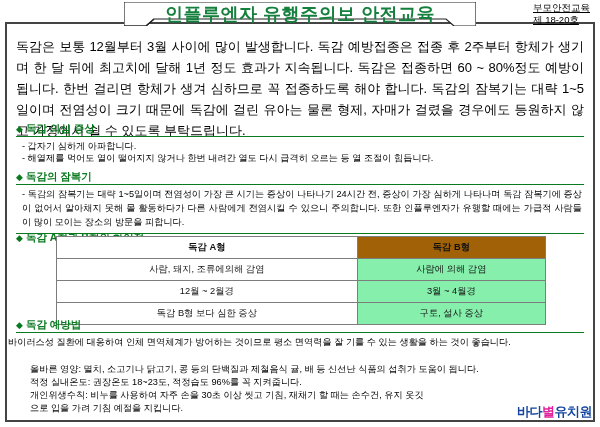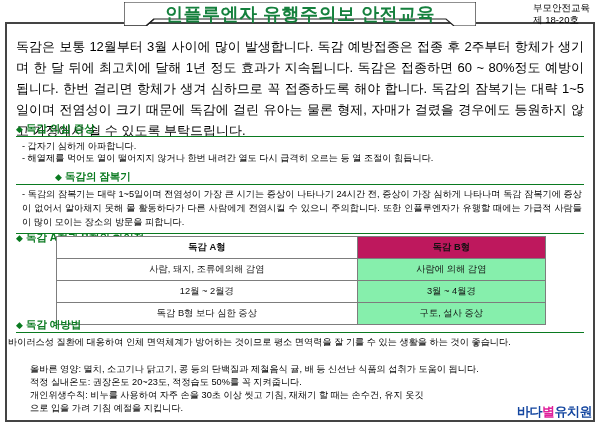--- a/index.html
+++ b/index.html
@@ -21,20 +21,21 @@
     border:2px solid #444;
     box-sizing:border-box;
   }
   
   .header-right{
     position:absolute;right:10px;top:2px;
     text-align:left;
     font-size:9.5px;
     line-height:1.25;
     color:#000;
+    text-decoration:underline;
   }
   .banner{
     position:absolute;left:124px;top:2px;
     width:352px;height:24px;
   }
   .banner svg{display:block;}
   .banner-text{
     position:absolute;left:0;top:0;width:352px;height:24px;
     display:flex;align-items:center;justify-content:center;
     color:#15803d;
@@ -85,21 +86,21 @@
     text-align:center;
     padding:3px 2px;
     height:15px;
     font-weight:normal;
   }
   table.flu th{
     font-weight:bold;
     background:#ffffff;
   }
   table.flu th.b-col{
-    background:#be185d;
+    background:#a16207;
   }
   table.flu td.b-col{
     background:#86efac;
   }
   
   .prev-item{
     position:absolute;
     font-size:9.2px;
     line-height:1.45;
     color:#000;
@@ -135,21 +136,21 @@
 
   <div class="intro">독감은 보통 12월부터 3월 사이에 많이 발생합니다. 독감 예방접종은 접종 후 2주부터 항체가 생기며 한 달 뒤에 최고치에 달해 1년 정도 효과가 지속됩니다. 독감은 접종하면 60 ~ 80%정도 예방이 됩니다. 한번 걸리면 항체가 생겨 심하므로 꼭 접종하도록 해야 합니다. 독감의 잠복기는 대략 1~5일이며 전염성이 크기 때문에 독감에 걸린 유아는 물론 형제, 자매가 걸렸을 경우에도 등원하지 않고 가정에서 쉴 수 있도록 부탁드립니다.</div>
 
   <div class="sec-title" style="left:16px;top:122px;">
     <span class="dia">◆</span><span>독감 의심 증상</span>
   </div>
   <div class="hr-green" style="left:16px;top:136px;width:568px;"></div>
   <div class="body-text" style="left:22px;top:140px;width:560px;">- 갑자기 심하게 아파합니다.</div>
   <div class="body-text" style="left:22px;top:152px;width:560px;">- 해열제를 먹어도 열이 떨어지지 않거나 한번 내려간 열도 다시 급격히 오르는 등 열 조절이 힘듭니다.</div>
 
-  <div class="sec-title" style="left:16px;top:170px;margin-left:39px;">
+  <div class="sec-title" style="left:16px;top:170px;">
     <span class="dia">◆</span><span>독감의 잠복기</span>
   </div>
   <div class="hr-green" style="left:16px;top:184px;width:568px;"></div>
   <div class="body-text" style="left:22px;top:188px;width:560px;">- 독감의 잠복기는 대략 1~5일이며 전염성이 가장 큰 시기는 증상이 나타나기 24시간 전, 증상이 가장 심하게 나타나며 독감 잠복기에 증상이 없어서 알아채지 못해 몰 활동하다가 다른 사람에게 전염시킬 수 있으니 주의합니다. 또한 인플루엔자가 유행할 때에는 가급적 사람들이 많이 모이는 장소의 방문을 피합니다.</div>
 
   <div class="sec-title" style="left:16px;top:219px;margin-top:12px;">
     <span class="dia">◆</span><span>독감 A형과 B형의 차이점</span>
   </div>
   <div class="hr-green" style="left:16px;top:233px;width:568px;"></div>
 
@@ -179,21 +180,21 @@
   </div>
   <div class="hr-green" style="left:16px;top:332px;width:568px;"></div>
   <div class="body-text" style="left:8px;top:336px;width:560px;">바이러스성 질환에 대응하여 인체 면역체계가 방어하는 것이므로 평소 면역력을 잘 기를 수 있는 생활을 하는 것이 좋습니다.</div>
 
   <div class="prev-item" style="left:30px;top:363px;width:552px;">
     <span>올바른 영양:</span>
     <span>멸치, 소고기나 닭고기, 콩 등의 단백질과 제철음식 귤, 배 등 신선난 식품의 섭취가 도움이 됩니다.</span>
   </div>
   <div class="prev-item" style="left:30px;top:376px;width:552px;">
     <span>적정 실내온도:</span>
-    <span>권장온도 20~23도, 적정습도 50%를 꼭 지켜줍니다.</span>
+    <span>권장온도 18~23도, 적정습도 96%를 꼭 지켜줍니다.</span>
   </div>
   <div class="prev-item" style="left:30px;top:389px;width:400px;">
     <span>개인위생수칙:</span>
     <span>비누를 사용하여 자주 손을 30초 이상 씻고 기침, 재채기 할 때는 손수건, 유지 옷깃으로 입을 가려 기침 예절을 지킵니다.</span>
   </div>
 
   <div class="logo">
     <span>바다</span><span class="pink">별</span><span>유치원</span>
   </div>
 

